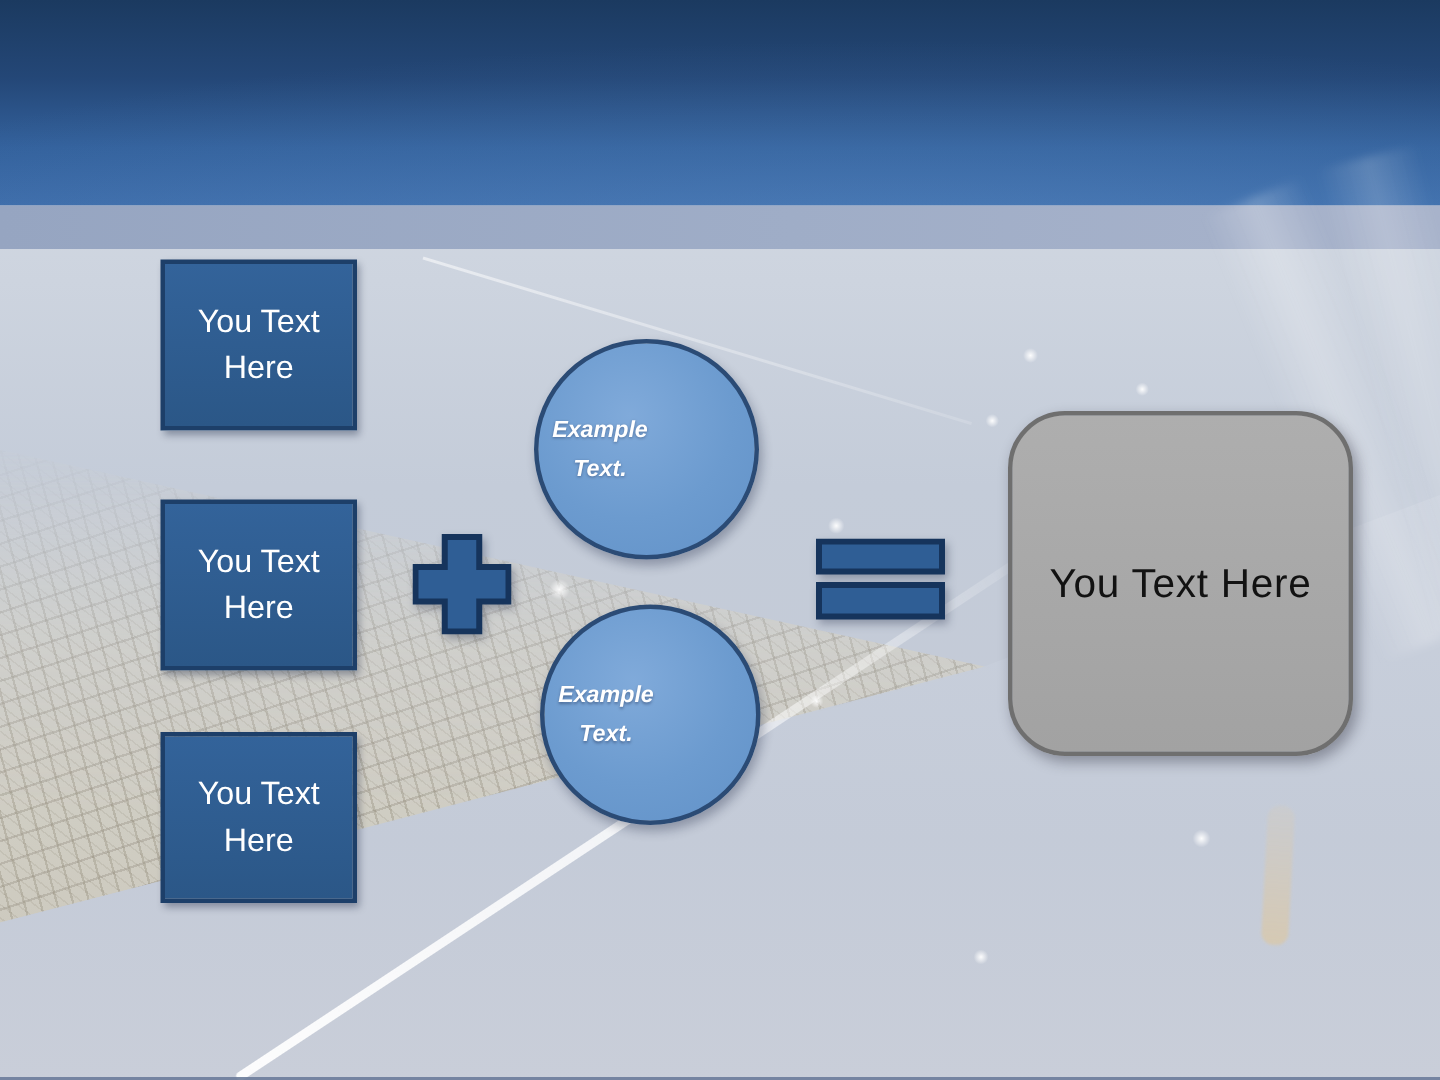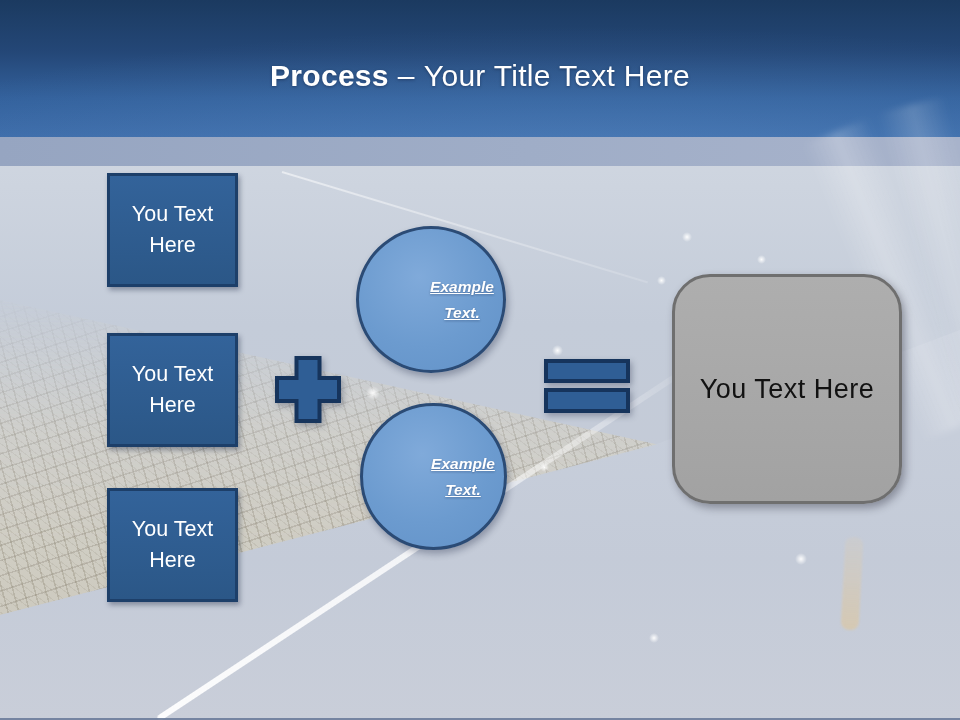--- a/index.html
+++ b/index.html
@@ -87,24 +87,23 @@
   }
   .pbox-1{top:173px;}
   .pbox-2{top:333px;}
   .pbox-3{top:488px;}
   .pbox .lbl{width:100px;}
   .pcircle{
     position:absolute;border-radius:50%;box-sizing:border-box;
     border:3px solid #2b4b75;
     background:radial-gradient(circle at 42% 34%,#80aada 0%,#6c9bcf 55%,#6292c8 100%);
     box-shadow:2px 4px 7px rgba(10,20,50,.3);
-    display:flex;align-items:center;justify-content:flex-end;text-align:center;
+    display:flex;align-items:center;justify-content:flex-start;text-align:center;
     color:#fff;font-weight:700;font-style:italic;font-size:15.5px;line-height:1.65;
     text-shadow:0 1px 2px rgba(0,10,40,.35);
-    text-decoration:underline;
   }
   .pcircle-1{left:356px;top:226px;width:150px;height:147px;}
   .pcircle-2{left:360px;top:403px;width:147px;height:147px;}
   .pcircle .lbl{width:82px;}
   .op-svg{position:absolute;filter:drop-shadow(2px 3px 3px rgba(10,20,50,.3));}
   .plus-svg{left:275px;top:356px;}
   .equals-svg{left:544px;top:359px;}
   .result-box{
     position:absolute;left:672px;top:274px;width:230px;height:230px;box-sizing:border-box;
     background:linear-gradient(180deg,#aeaeae,#a2a2a2);
@@ -114,25 +113,20 @@
     color:#121212;font-size:27px;letter-spacing:.5px;
   }
   .bottom-edge{position:absolute;left:0;bottom:0;width:100%;height:2px;background:#6c7c9a;opacity:.9;}
 </style>
 </head>
 <body>
 
 <div class="slide">
 
   <div class="header"></div>
-  <div class="title-row">
-    <span class="title-bold">Process</span>
-    <span class="title-sep">–</span>
-    <span class="title-rest">Your Title Text Here</span>
-  </div>
   <div class="band"></div>
 
   <div class="desert"></div>
   <div class="road"></div>
   <div class="lane-line"></div>
   <div class="center-dash"></div>
   <div class="horizon-line"></div>
   <div class="sky-ray ray-1"></div>
   <div class="sky-ray ray-2"></div>
   <div class="glint" style="left:366px;top:386px;width:14px;height:14px;"></div>

